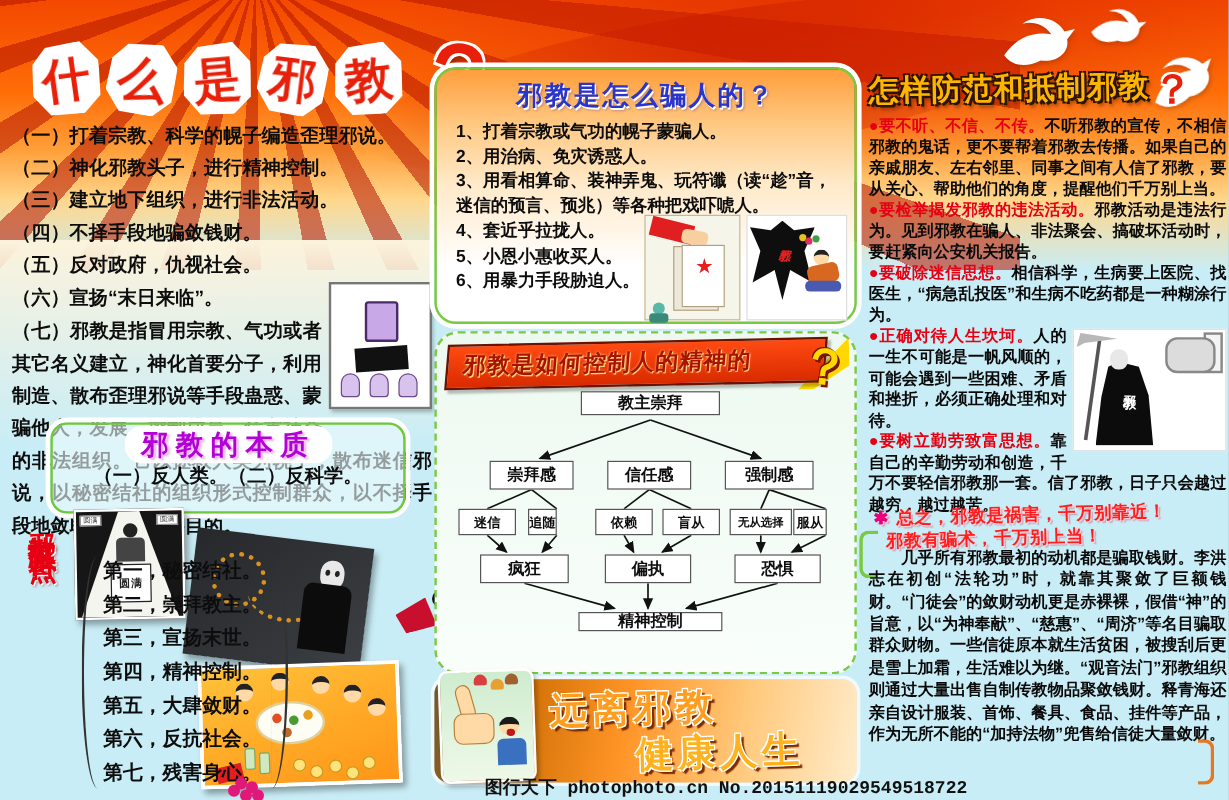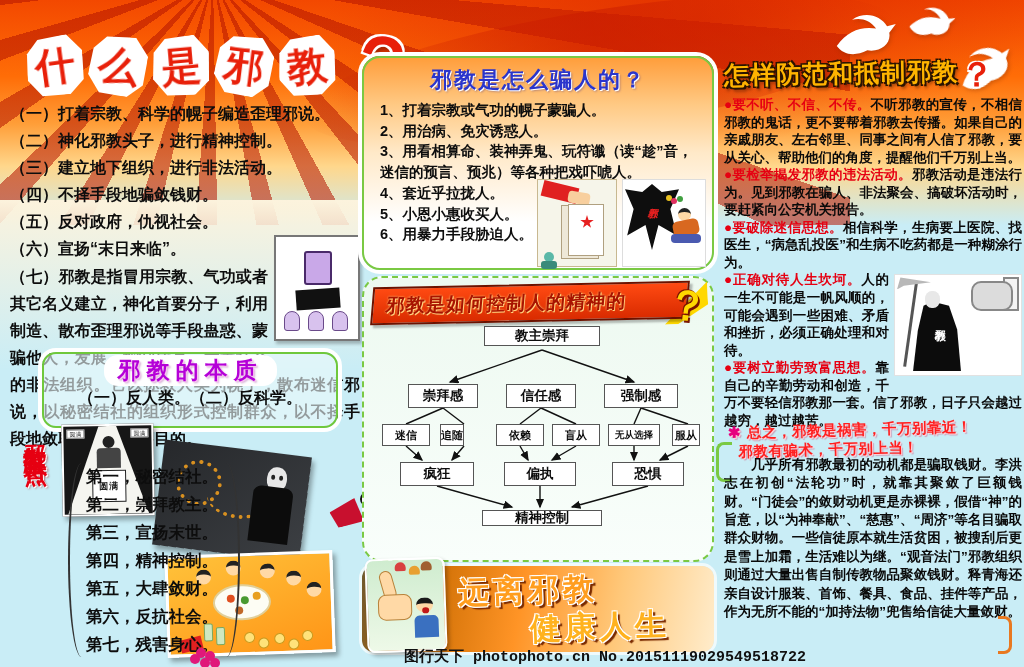--- a/index.html
+++ b/index.html
@@ -392,21 +392,21 @@
       </svg>
       <div class="node" style="left:120px;top:48px;width:116px;height:20px;">教主崇拜</div>
       <div class="node" style="left:44px;top:106px;width:70px;height:24px;">崇拜感</div>
       <div class="node" style="left:142px;top:106px;width:70px;height:24px;">信任感</div>
       <div class="node" style="left:240px;top:106px;width:74px;height:24px;">强制感</div>
       <div class="node small" style="left:18px;top:146px;width:48px;height:22px;">迷信</div>
       <div class="node small" style="left:76px;top:146px;width:24px;height:22px;">追随</div>
       <div class="node small" style="left:132px;top:146px;width:48px;height:22px;">依赖</div>
       <div class="node small" style="left:188px;top:146px;width:48px;height:22px;">盲从</div>
       <div class="node xs" style="left:244px;top:146px;width:52px;height:22px;">无从选择</div>
-      <div class="node small" style="left:308px;top:146px;width:28px;height:22px;">服从</div>
+      <div class="node small" style="left:297px;top:146px;width:28px;height:22px;">服从</div>
       <div class="node" style="left:36px;top:184px;width:74px;height:24px;">疯狂</div>
       <div class="node" style="left:140px;top:184px;width:72px;height:24px;">偏执</div>
       <div class="node" style="left:248px;top:184px;width:72px;height:24px;">恐惧</div>
       <div class="node" style="left:118px;top:232px;width:120px;height:16px;">精神控制</div>
     </div>
   </div>
 
   <div class="m-banner">
     <div class="ban-t1">远离邪教</div>
     <div class="ban-t2">健康人生</div>

